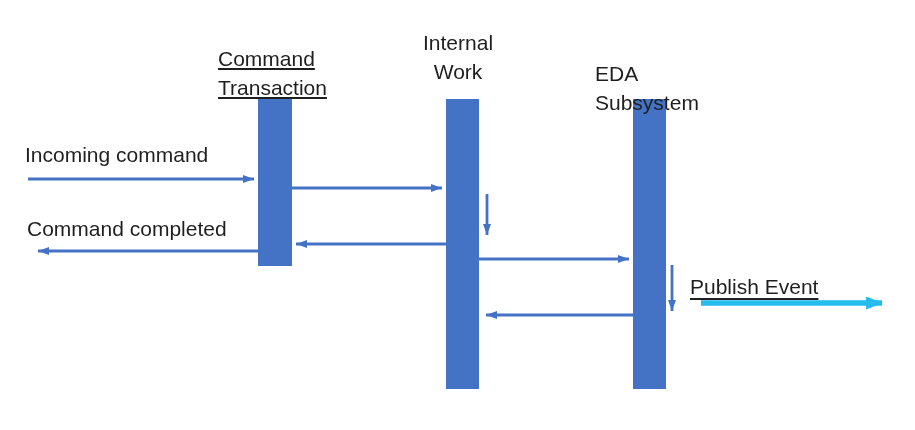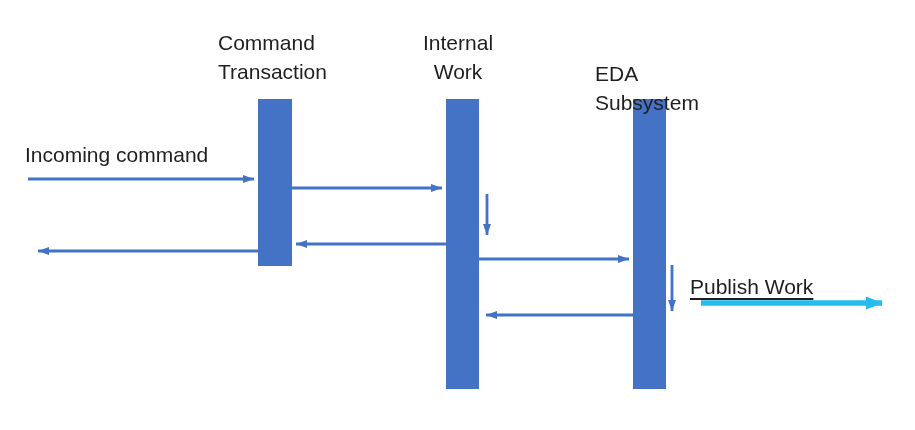--- a/index.html
+++ b/index.html
@@ -69,34 +69,35 @@
 
     <line x1="262" y1="251" x2="38" y2="251" stroke="#4472C4" stroke-width="2.8" marker-end="url(#headBlue)"></line>
 
     <line x1="701" y1="303" x2="882" y2="303" stroke="#24BCEE" stroke-width="5.5" marker-end="url(#headCyan)"></line>
 
     <rect x="258" y="99" width="34" height="167" fill="#4472C4"></rect>
     <rect x="446" y="99" width="33" height="290" fill="#4472C4"></rect>
     <rect x="633" y="99" width="33" height="290" fill="#4472C4"></rect>
   </svg>
 
-  <div class="label" style="left:218px; top:28px;">
+  <div class="label" style="left:218px; top:44px;text-decoration:underline;">
     <div>Command</div>
     <div>Transaction</div>
   </div>
 
   <div class="label" style="left:423px; top:28px;text-align:center;">
     <div>Internal</div>
     <div>Work</div>
   </div>
 
   <div class="label" style="left:595px; top:28px;margin-top:31px;">
     <div>EDA</div>
     <div>Subsystem</div>
   </div>
 
   <div class="label single" style="left:25px; top:143px;">Incoming command</div>
 
+  <div class="label single" style="left:27px; top:217px;">Command completed</div>
 
 
-  <div class="label single underlined" style="left:690px; top:275px;">Publish Work</div>
+  <div class="label single underlined" style="left:690px; top:275px;">Publish Event</div>
 
 </div>
 
 </body></html>

